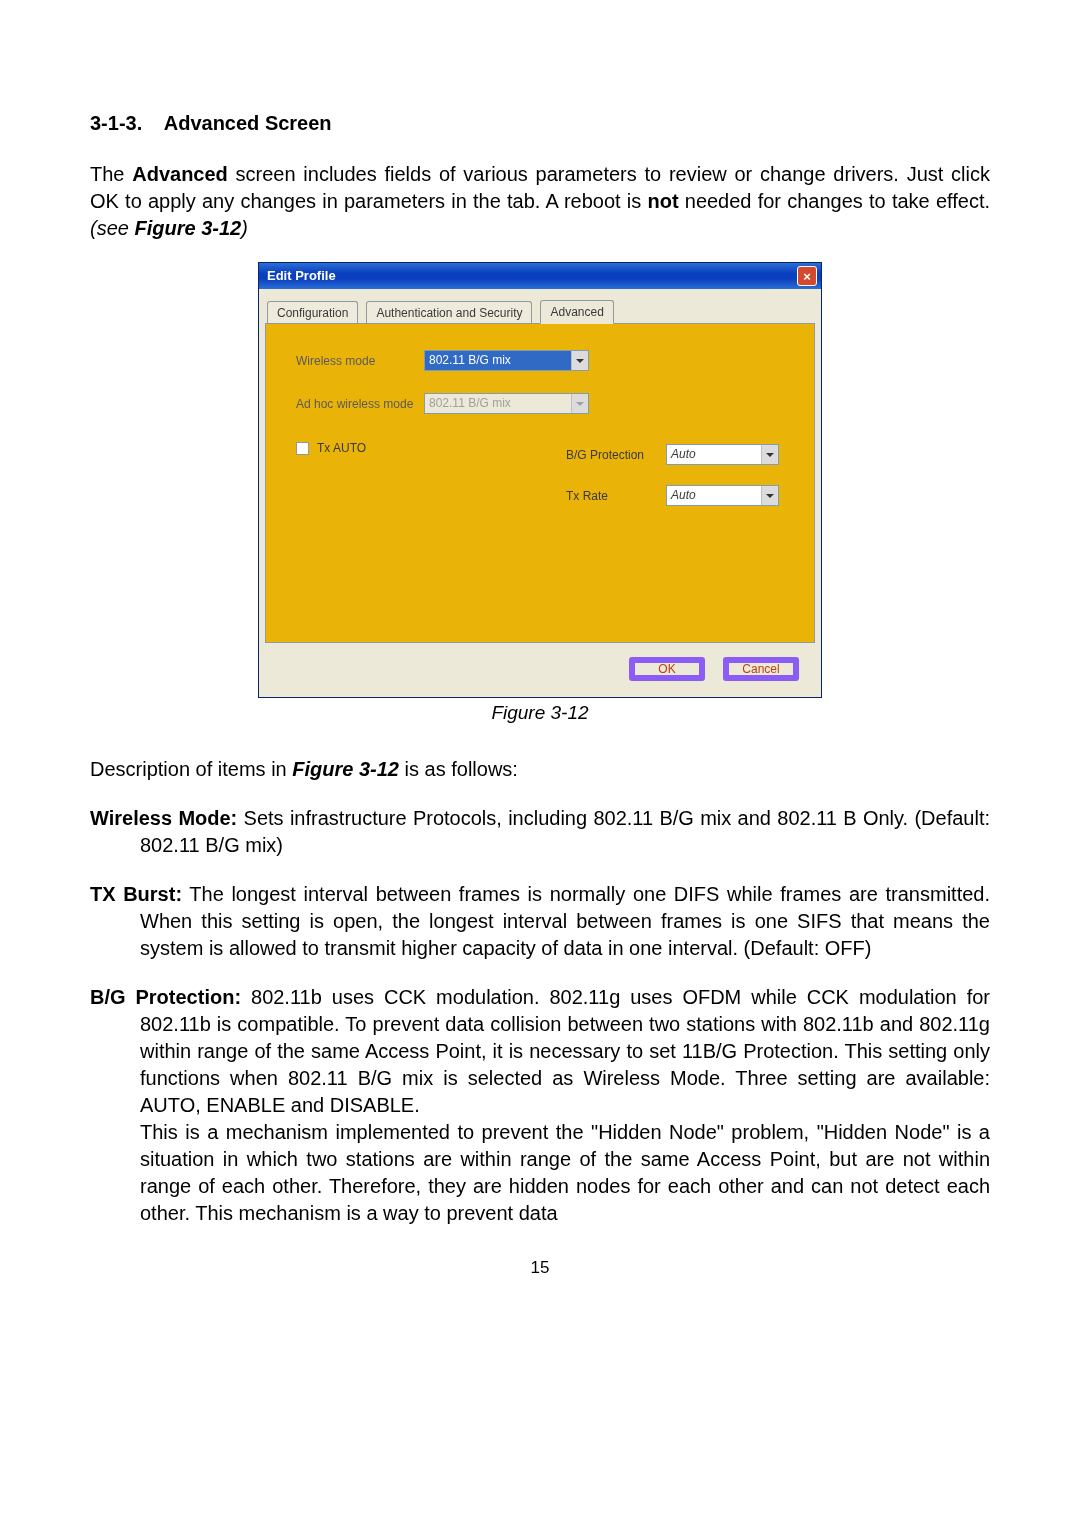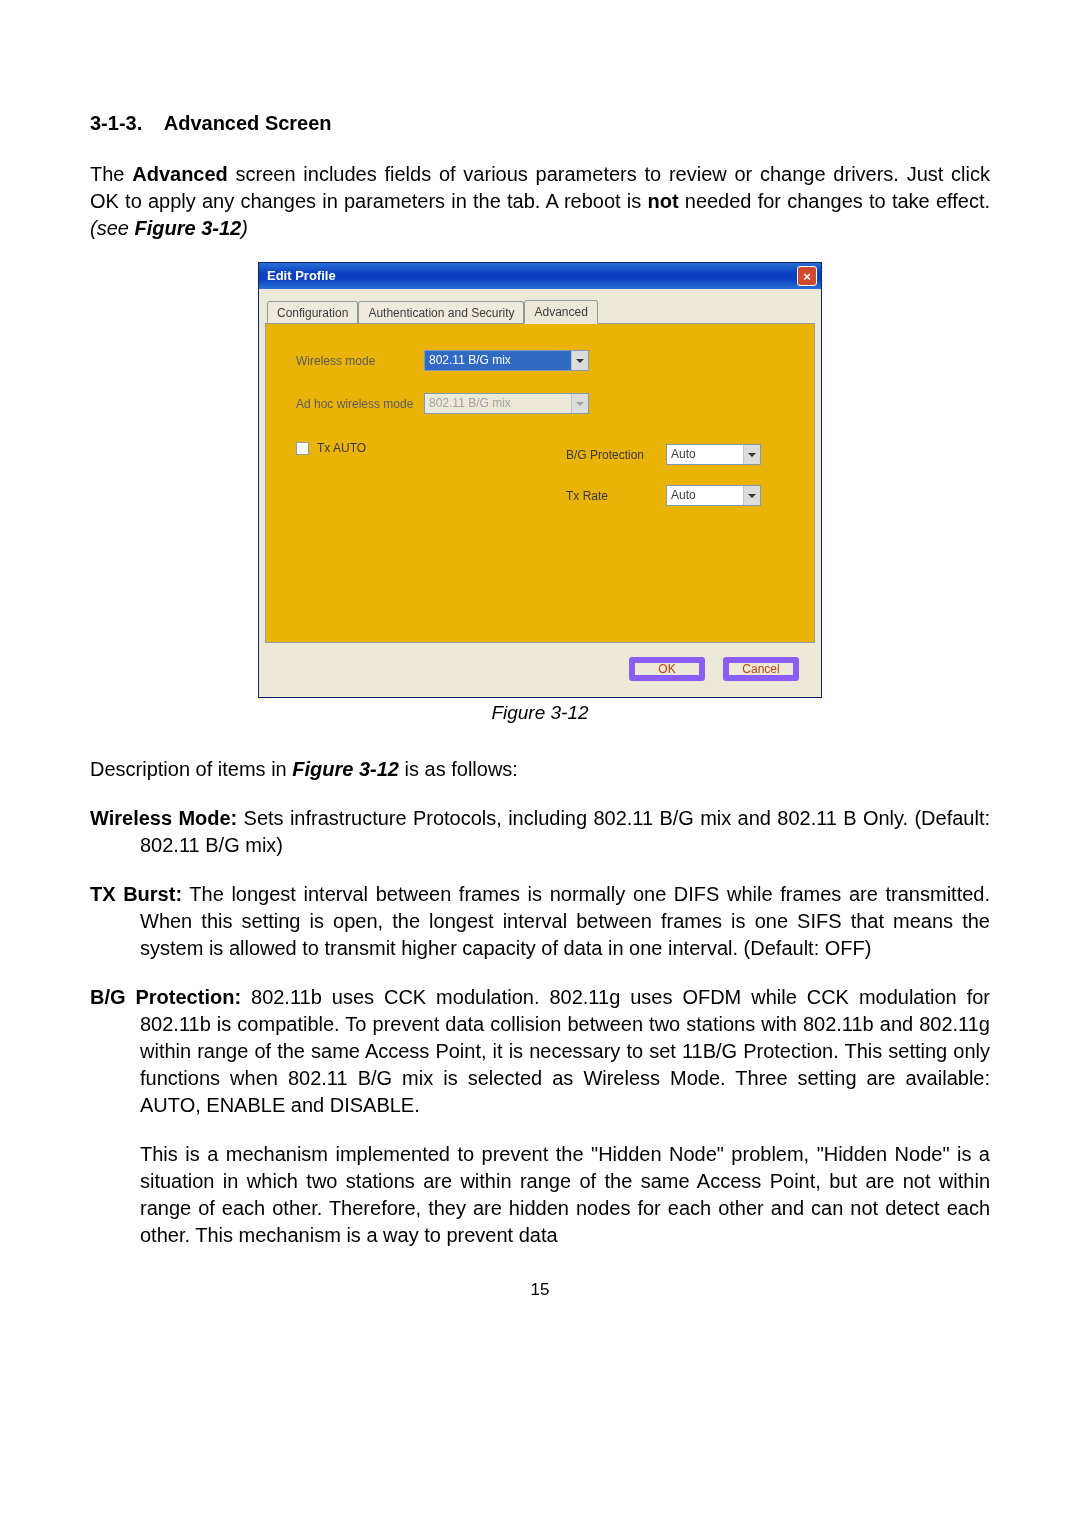--- a/index.html
+++ b/index.html
@@ -74,21 +74,21 @@
     line-height: 1;
     cursor: pointer;
   }
   .dialog-body {
     padding: 10px 6px 0 6px;
     background: #ece9d8;
   }
   .tabs {
     display: flex;
     align-items: flex-end;
-    gap: 0;
+    gap: 8px;
     margin-left: 2px;
     font-size: 12px;
   }
   .tab {
     padding: 3px 9px 3px 9px;
     border: 1px solid #919b9c;
     border-bottom: none;
     background: #ece9d8;
     border-top-left-radius: 3px;
     border-top-right-radius: 3px;
@@ -186,21 +186,21 @@
   }
   .rrow {
     display: flex;
     align-items: center;
     margin-bottom: 20px;
   }
   .rrow .rlbl {
     width: 100px;
     color: #3a3a3a;
   }
-  .small-drop { width: 95px; }
+  .small-drop { width: 113px; font-style: italic; }
   .btnbar {
     display: flex;
     justify-content: flex-end;
     gap: 18px;
     padding: 14px 16px 16px 0;
   }
   .winbtn {
     min-width: 76px;
     height: 24px;
     border: 6px solid #8b5cf6;
@@ -218,21 +218,20 @@
   }
   .item {
     margin: 0 0 22px 0;
     padding-left: 50px;
     text-indent: -50px;
     text-align: justify;
   }
   .item .cont {
     text-indent: 0;
     display: block;
-    margin-top: 22px;
   }
   .pagenum {
     text-align: center;
     font-size: 17px;
     margin-top: 30px;
   }
 </style>
 </head>
 <body>
 

